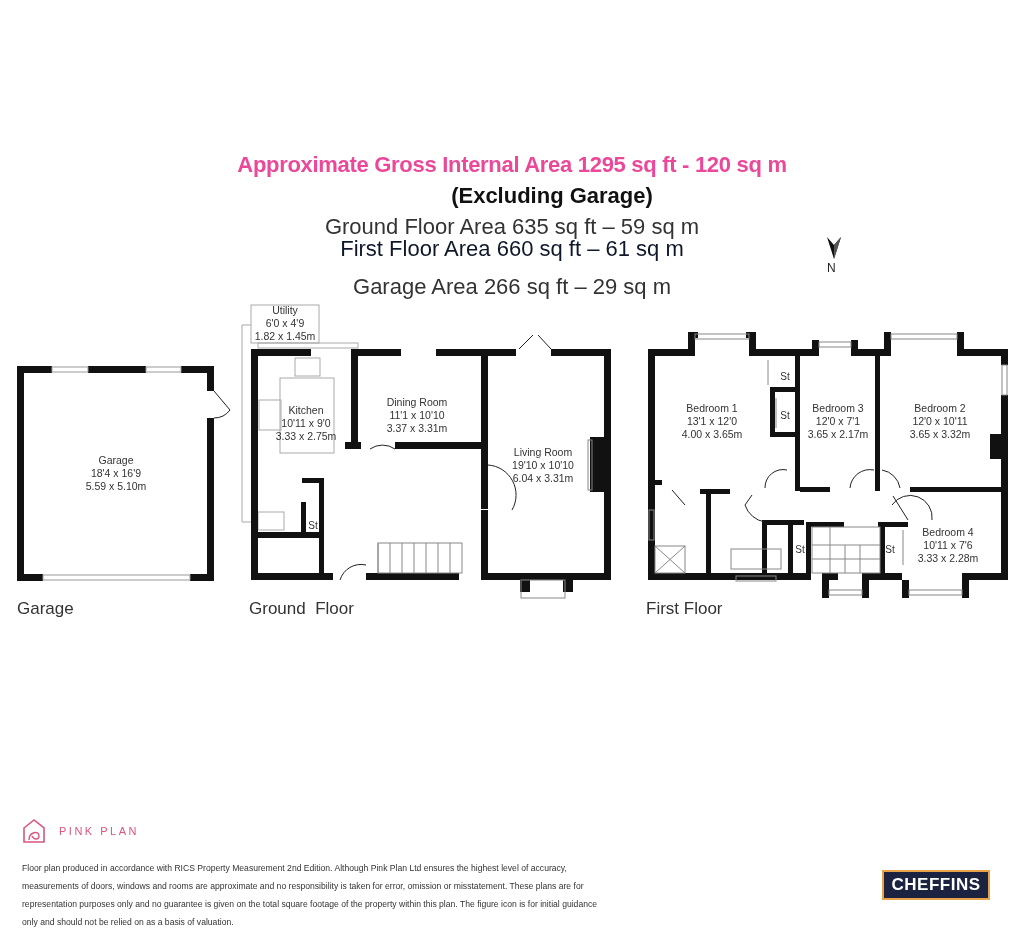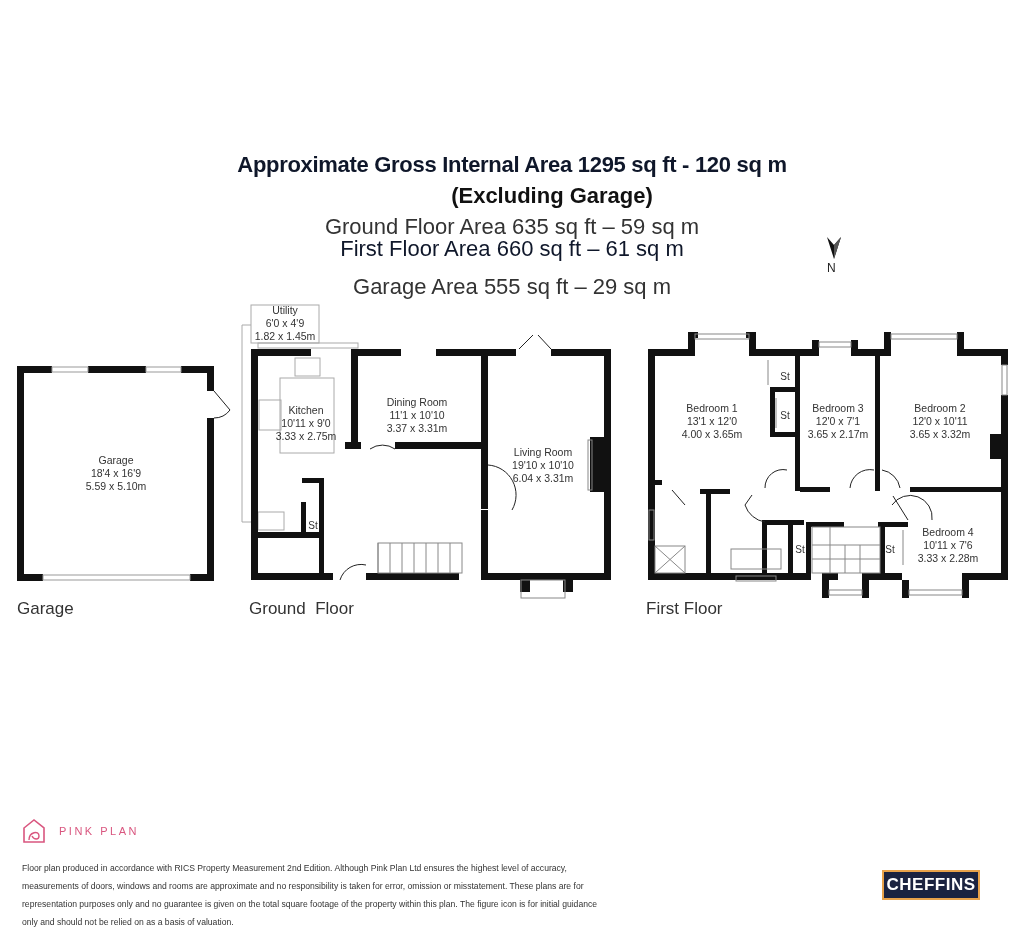--- a/index.html
+++ b/index.html
@@ -1,41 +1,41 @@
 <!DOCTYPE html>
 <html><head>
 <meta charset="utf-8">
 <style>
   html,body{margin:0;padding:0;background:#fff;}
   body{width:1024px;height:928px;position:relative;overflow:hidden;font-family:"Liberation Sans",sans-serif;color:#222;}
   .hdr{position:absolute;left:0;width:1024px;text-align:center;}
-  .h1{top:152px;font-size:22px;font-weight:bold;color:#0f172a;letter-spacing:-0.3px;}
+  .h1{top:152px;font-size:22px;font-weight:bold;color:#ec4899;letter-spacing:-0.3px;}
   .h2{top:183px;font-size:22px;font-weight:bold;color:#111;margin-left:40px;}
   .a1{top:214px;font-size:22px;color:#333;}
   .a2{top:236px;font-size:22px;color:#0f172a;}
   .a3{top:274px;font-size:22px;color:#333;}
   .north{position:absolute;left:818px;top:235px;width:30px;height:45px;}
   .north-n{position:absolute;left:827px;top:261px;font-size:12px;color:#222;}
   svg.plan{position:absolute;left:0;top:0;}
   .room-lbl{font-family:"Liberation Sans",sans-serif;font-size:10.5px;fill:#333;text-anchor:middle;}
   .st-lbl{font-family:"Liberation Sans",sans-serif;font-size:10px;fill:#333;text-anchor:middle;}
   .floor-lbl{position:absolute;font-size:17px;color:#333;}
   .pink{position:absolute;left:22px;top:818px;display:flex;align-items:center;gap:13px;}
   .pink-txt{color:#d9567f;font-size:11px;letter-spacing:2.5px;}
   .disc{position:absolute;left:22px;top:859px;width:580px;font-size:8.6px;line-height:18px;color:#333;}
-  .cheffins{position:absolute;left:882px;top:870px;width:98px;height:30px;background:#1b2340;border:2px solid #e8a24a;box-sizing:border-box;color:#fff;font-weight:bold;font-size:17px;display:flex;align-items:center;justify-content:center;letter-spacing:0.5px;}
+  .cheffins{position:absolute;left:882px;top:870px;width:108px;height:30px;background:#1b2340;border:2px solid #e8a24a;box-sizing:border-box;color:#fff;font-weight:bold;font-size:17px;display:flex;align-items:center;justify-content:center;letter-spacing:0.5px;}
 </style>
 </head>
 <body>
 
 <div class="hdr h1">Approximate Gross Internal Area 1295 sq ft - 120 sq m</div>
 <div class="hdr h2">(Excluding Garage)</div>
 <div class="hdr a1">Ground Floor Area 635 sq ft – 59 sq m</div>
 <div class="hdr a2">First Floor Area 660 sq ft – 61 sq m</div>
-<div class="hdr a3">Garage Area 555 sq ft – 29 sq m</div>
+<div class="hdr a3">Garage Area 266 sq ft – 29 sq m</div>
 
 <svg class="north" viewBox="0 0 30 45">
   <polygon points="9,2 16,10 23,2 16,24" fill="#111"></polygon>
   <polygon points="16,10 23,2 16,24" fill="#555"></polygon>
 </svg>
 <div class="north-n">N</div>
 
 <svg class="plan" width="1024" height="928">
   <g fill="#111">
 

